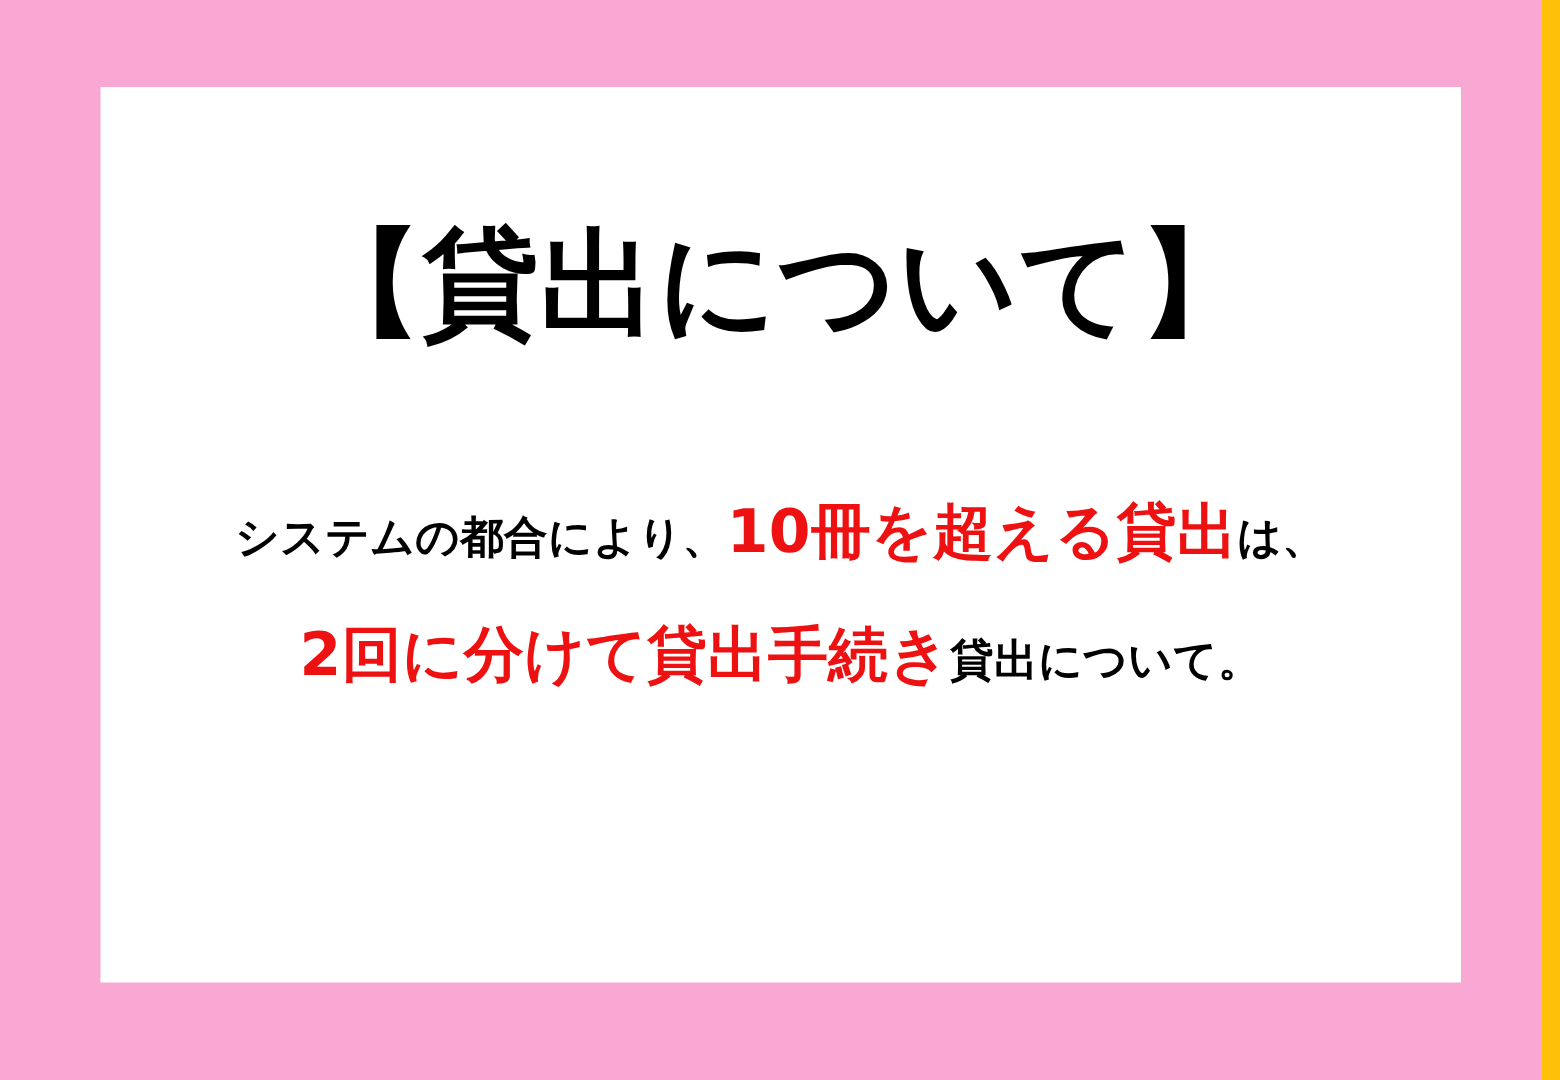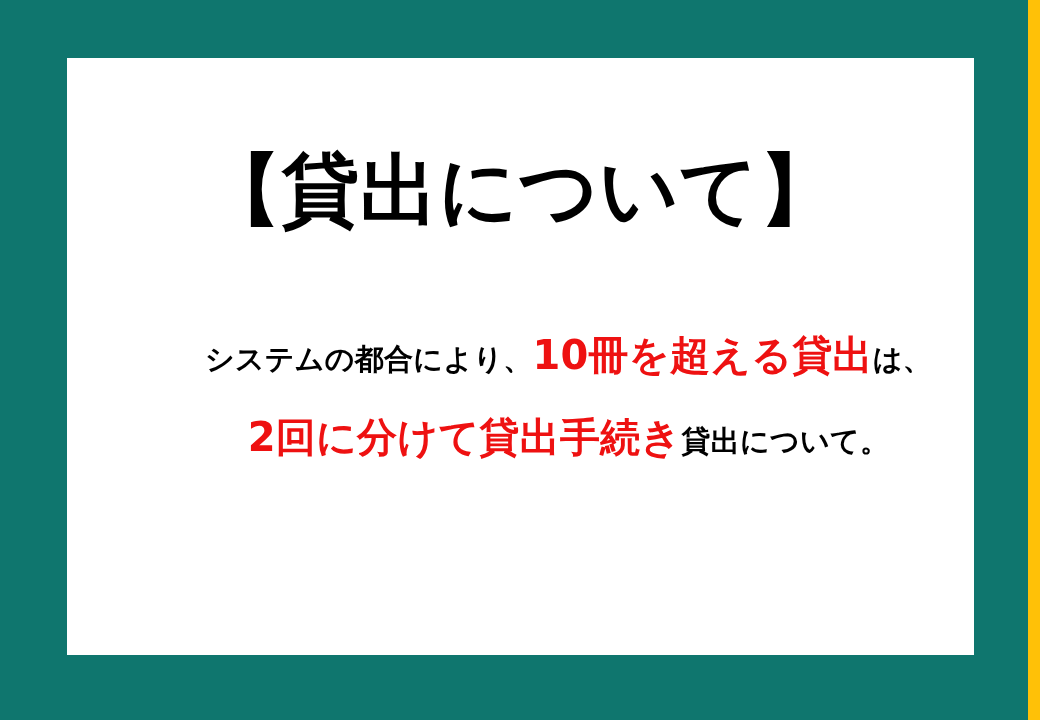--- a/index.html
+++ b/index.html
@@ -13,21 +13,21 @@
     height: 720px;
     overflow: hidden;
     font-family: "DejaVu Sans", "Liberation Sans", sans-serif;
     background: #ffc107;
   }
 
   .poster {
     position: relative;
     width: 1028px;
     height: 720px;
-    background: #0f766e;
+    background: #f9a8d4;
     box-sizing: border-box;
   }
 
   .card {
     position: absolute;
     left: 67px;
     top: 58px;
     width: 907px;
     height: 597px;
     background: #ffffff;
@@ -51,21 +51,20 @@
     color: #000000;
     letter-spacing: 0.005em;
     white-space: nowrap;
   }
 
   .body-block {
     position: absolute;
     left: 0;
     top: 272px;
     width: 907px;
-    padding-left: 48px;
   }
 
   .body-line {
     width: 907px;
     text-align: center;
     white-space: nowrap;
   }
 
   .body-line.line-1 {
     margin-bottom: 32px;

